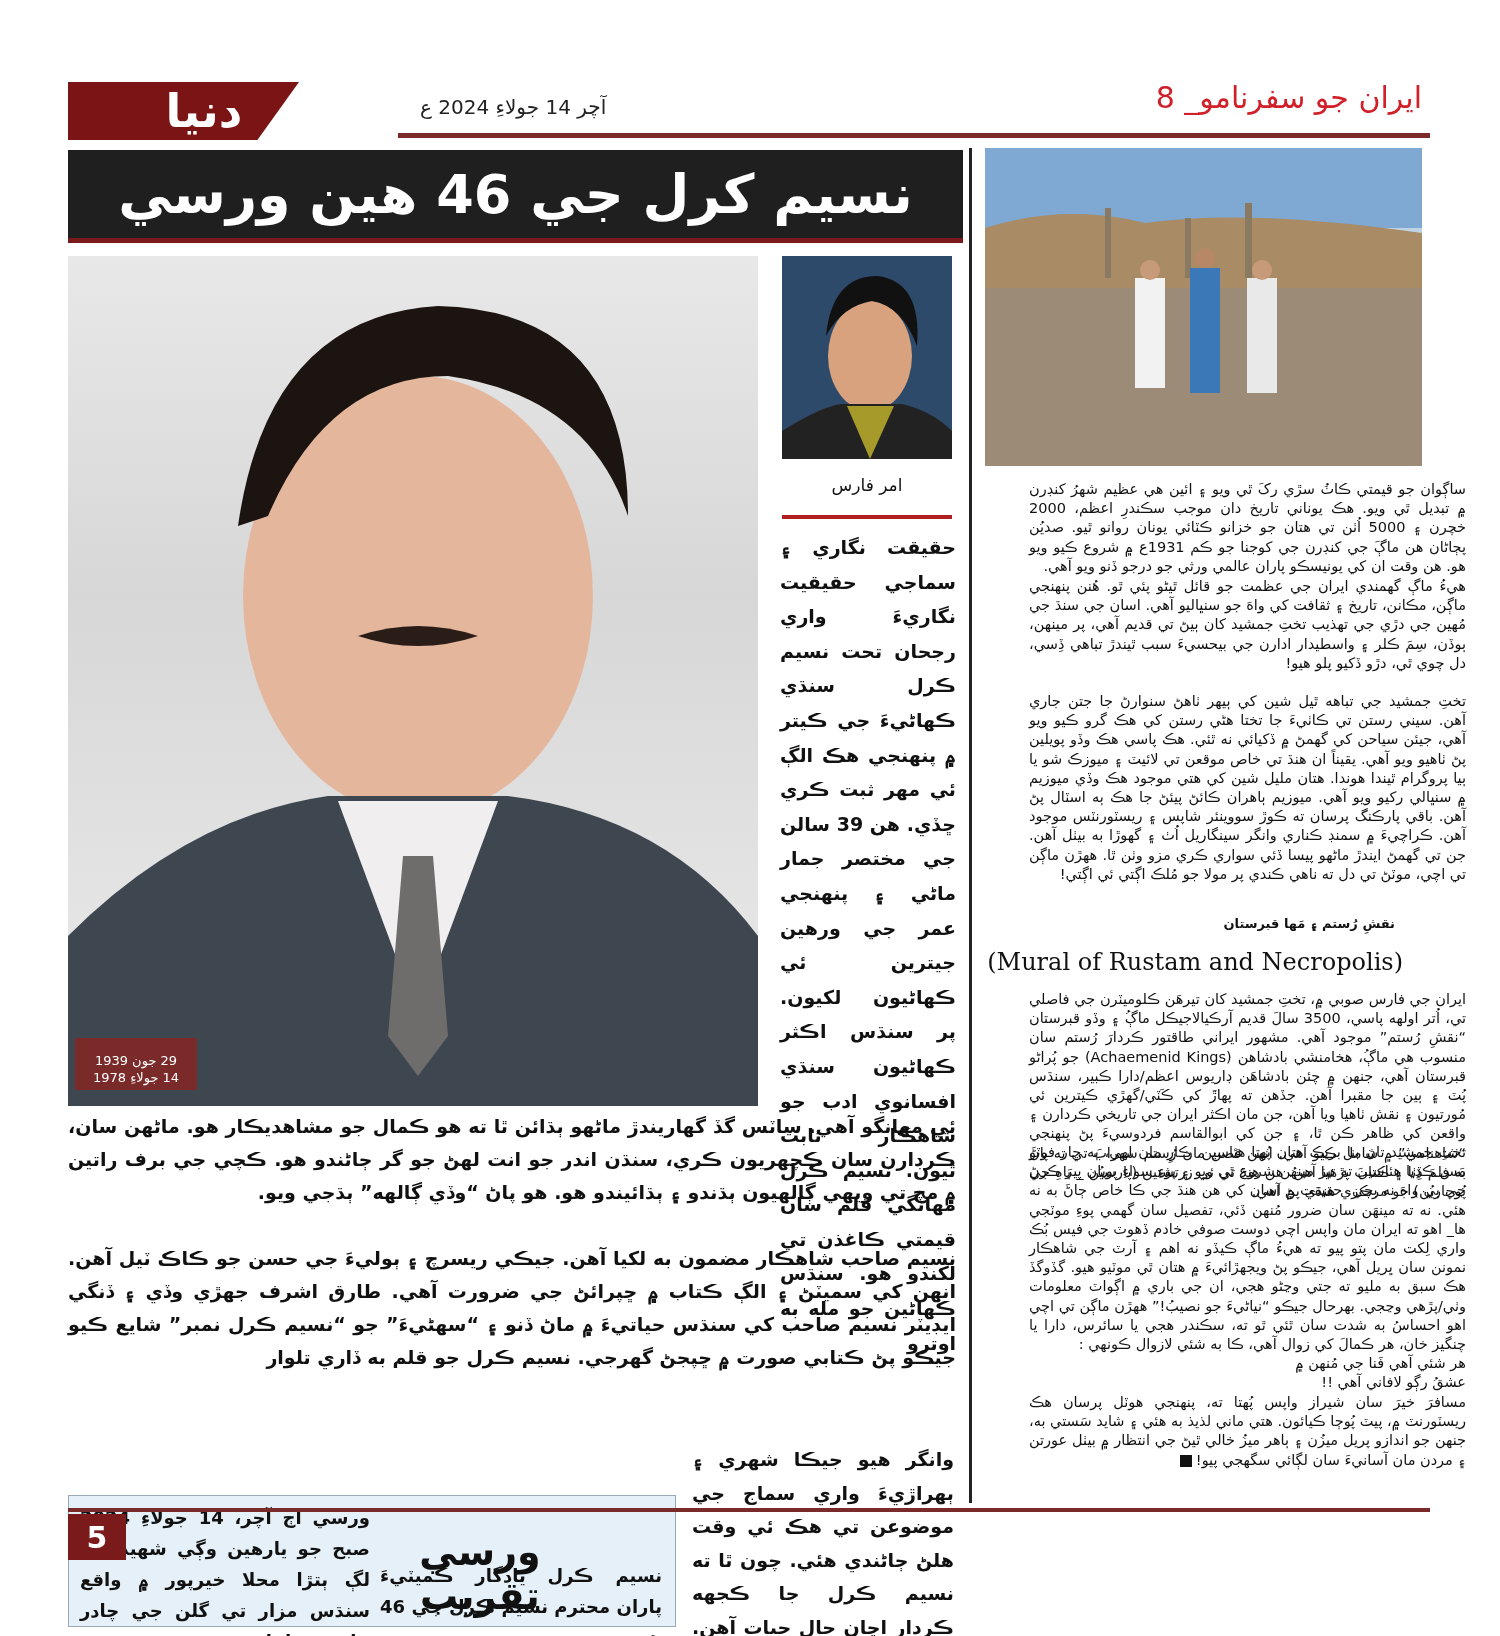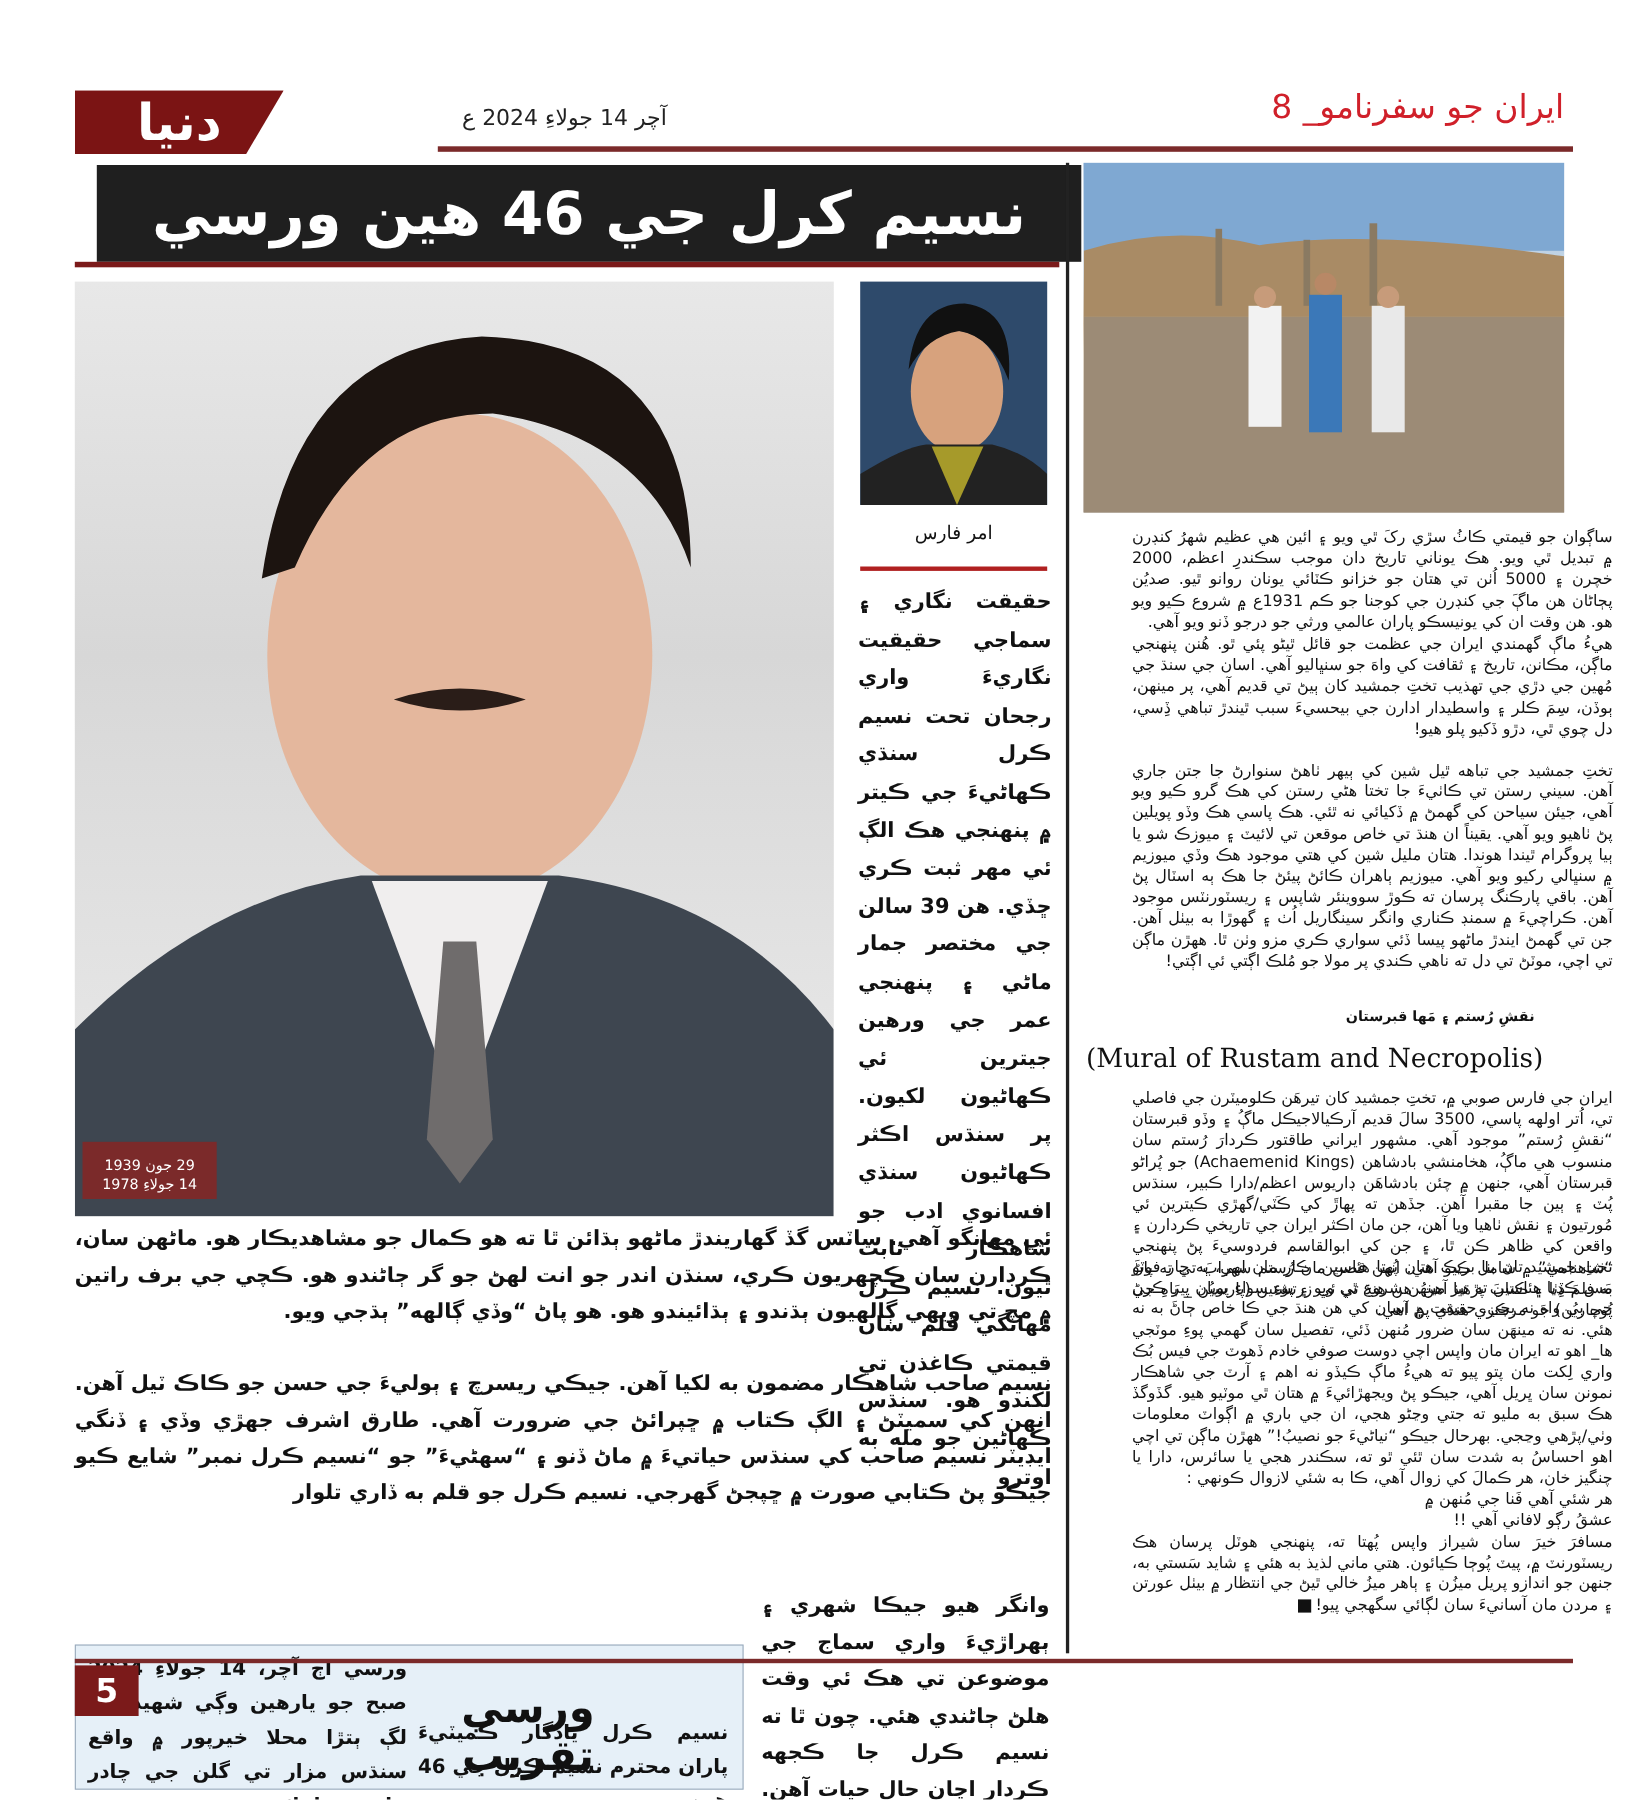--- a/index.html
+++ b/index.html
@@ -2,28 +2,28 @@
 <html><head>
 <meta charset="utf-8">
 <style>
   html, body { margin: 0; padding: 0; background: #ffffff; }
   body { width: 1500px; height: 1636px; position: relative; overflow: hidden; font-family: "DejaVu Sans", sans-serif; color: #111; }
   .abs { position: absolute; }
   .rtl { direction: rtl; text-align: justify; }
 
   
   .masthead { left: 68px; top: 82px; width: 330px; height: 58px; display: flex; }
-  .mast-red { width: 190px; height: 58px; background: #7b1414; color: #fff; font-size: 46px; font-weight: bold; display:flex; align-items:center; justify-content:center; clip-path: polygon(0 0, 100% 0, 82% 100%, 0 100%); }
+  .mast-red { width: 190px; height: 58px; background: #7b1414; color: #fff; font-size: 46px; font-weight: bold; display:flex; align-items:center; justify-content:center; clip-path: polygon(0 0, 100% 0, 82% 100%, 0 100%); padding-left: 41px; }
   .mast-black { position:absolute; left: 160px; width: 170px; height: 58px; background: #1e1e1e; color:#fff; font-size: 40px; font-weight:bold; display:flex; align-items:center; justify-content:center; clip-path: polygon(18% 0, 100% 0, 100% 100%, 0 100%); }
   .date { left: 420px; top: 95px; font-size: 20px; color:#222; direction: rtl; }
   .rule-top { left: 398px; top: 133px; width: 1032px; height: 5px; background: #7b2a2a; }
   .series-title { right: 78px; top: 80px; font-size: 30px; color: #d0202a; direction: rtl; }
 
   
-  .headline-box { left: 68px; top: 150px; width: 895px; height: 88px; background: #1f1f1f; color:#fff; display:flex; align-items:center; justify-content:center; font-size: 54px; font-weight: bold; direction: rtl; margin-left: 20px; }
+  .headline-box { left: 68px; top: 150px; width: 895px; height: 88px; background: #1f1f1f; color:#fff; display:flex; align-items:center; justify-content:center; font-size: 54px; font-weight: bold; direction: rtl; }
   .headline-rule { left: 68px; top: 238px; width: 895px; height: 5px; background: #7b1a1a; }
 
   
   .portrait { left: 68px; top: 256px; width: 690px; height: 850px; background: linear-gradient(180deg,#e8e8e8 0%, #d7d7d7 40%, #ececec 100%); overflow:hidden; }
   .portrait svg { width:100%; height:100%; }
   .dates-badge { left: 75px; top: 1038px; width: 122px; height: 38px; background: #7b2a2a; color:#fff; font-size: 13px; line-height: 17px; text-align:center; direction: rtl; padding-top:14px; }
 
   
   .author-photo { left: 782px; top: 256px; width: 170px; height: 203px; background: #2e4a6b; overflow:hidden; }
   .author-name { left: 782px; top: 475px; width: 170px; text-align:center; font-size: 17px; direction: rtl; }

